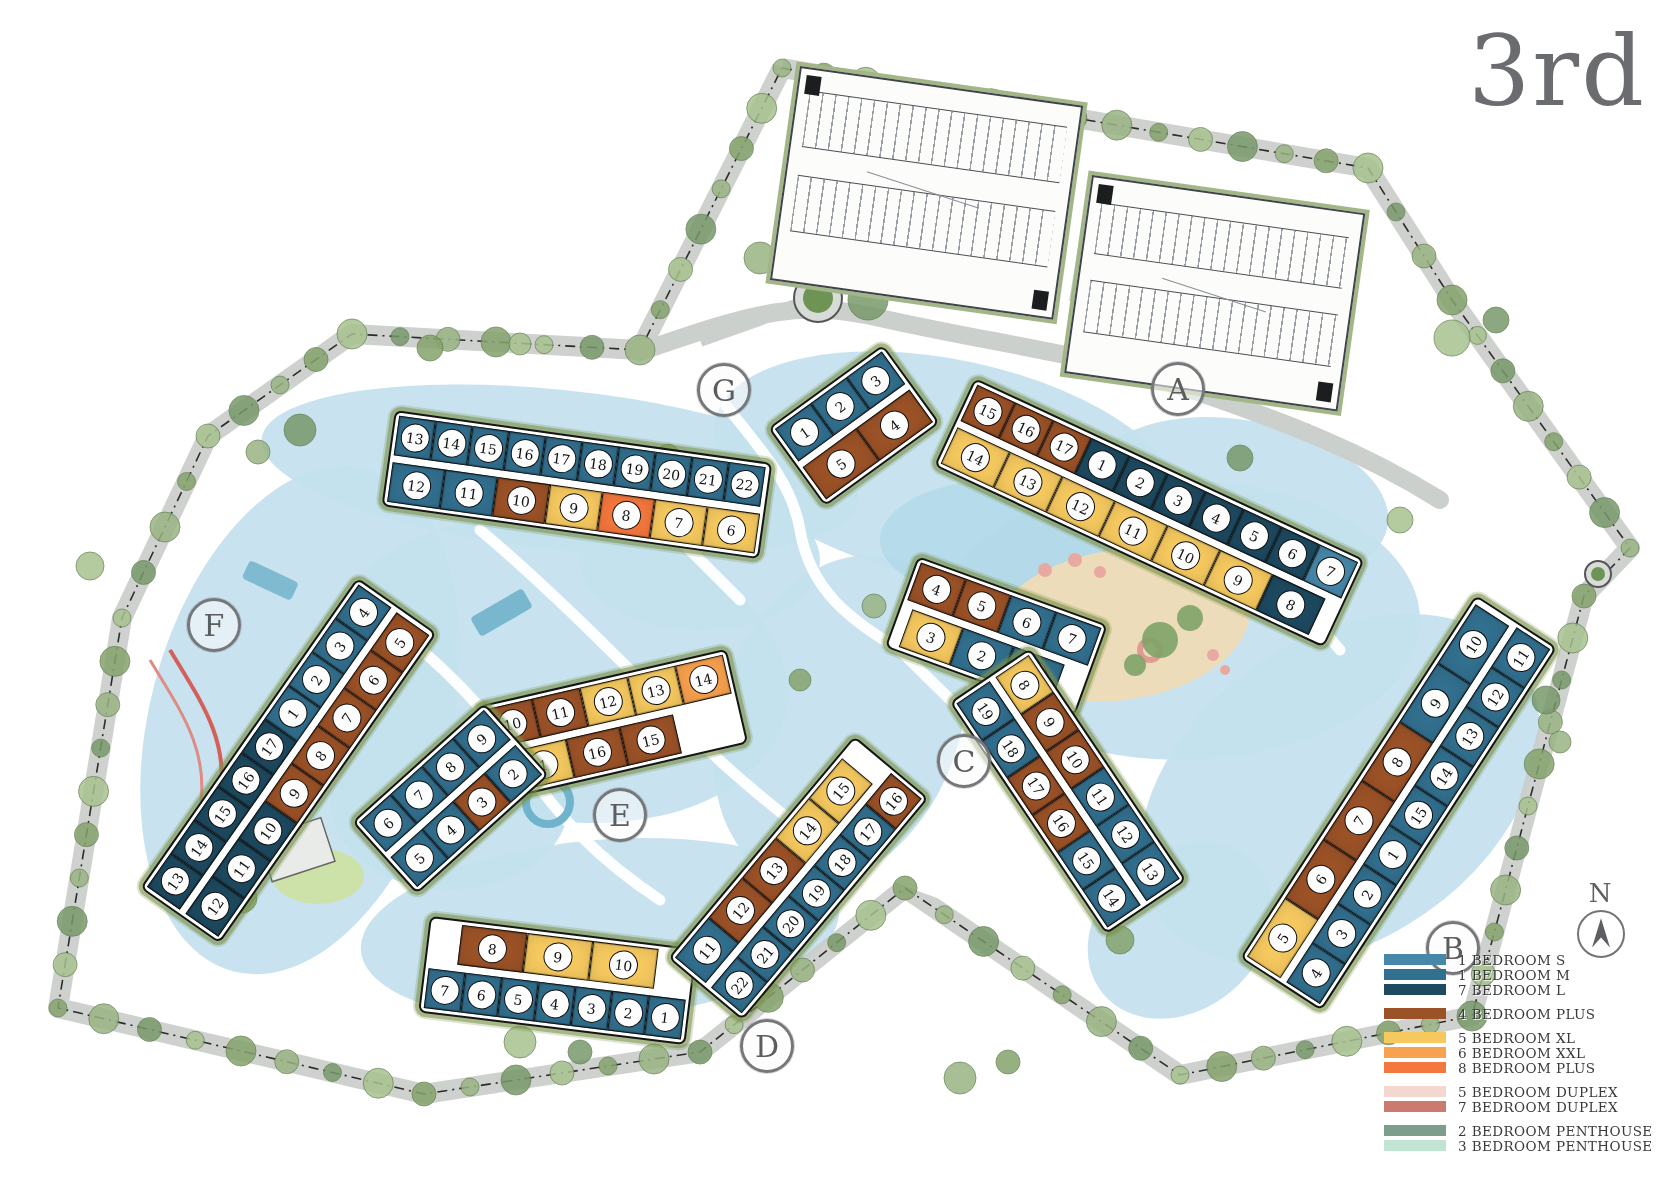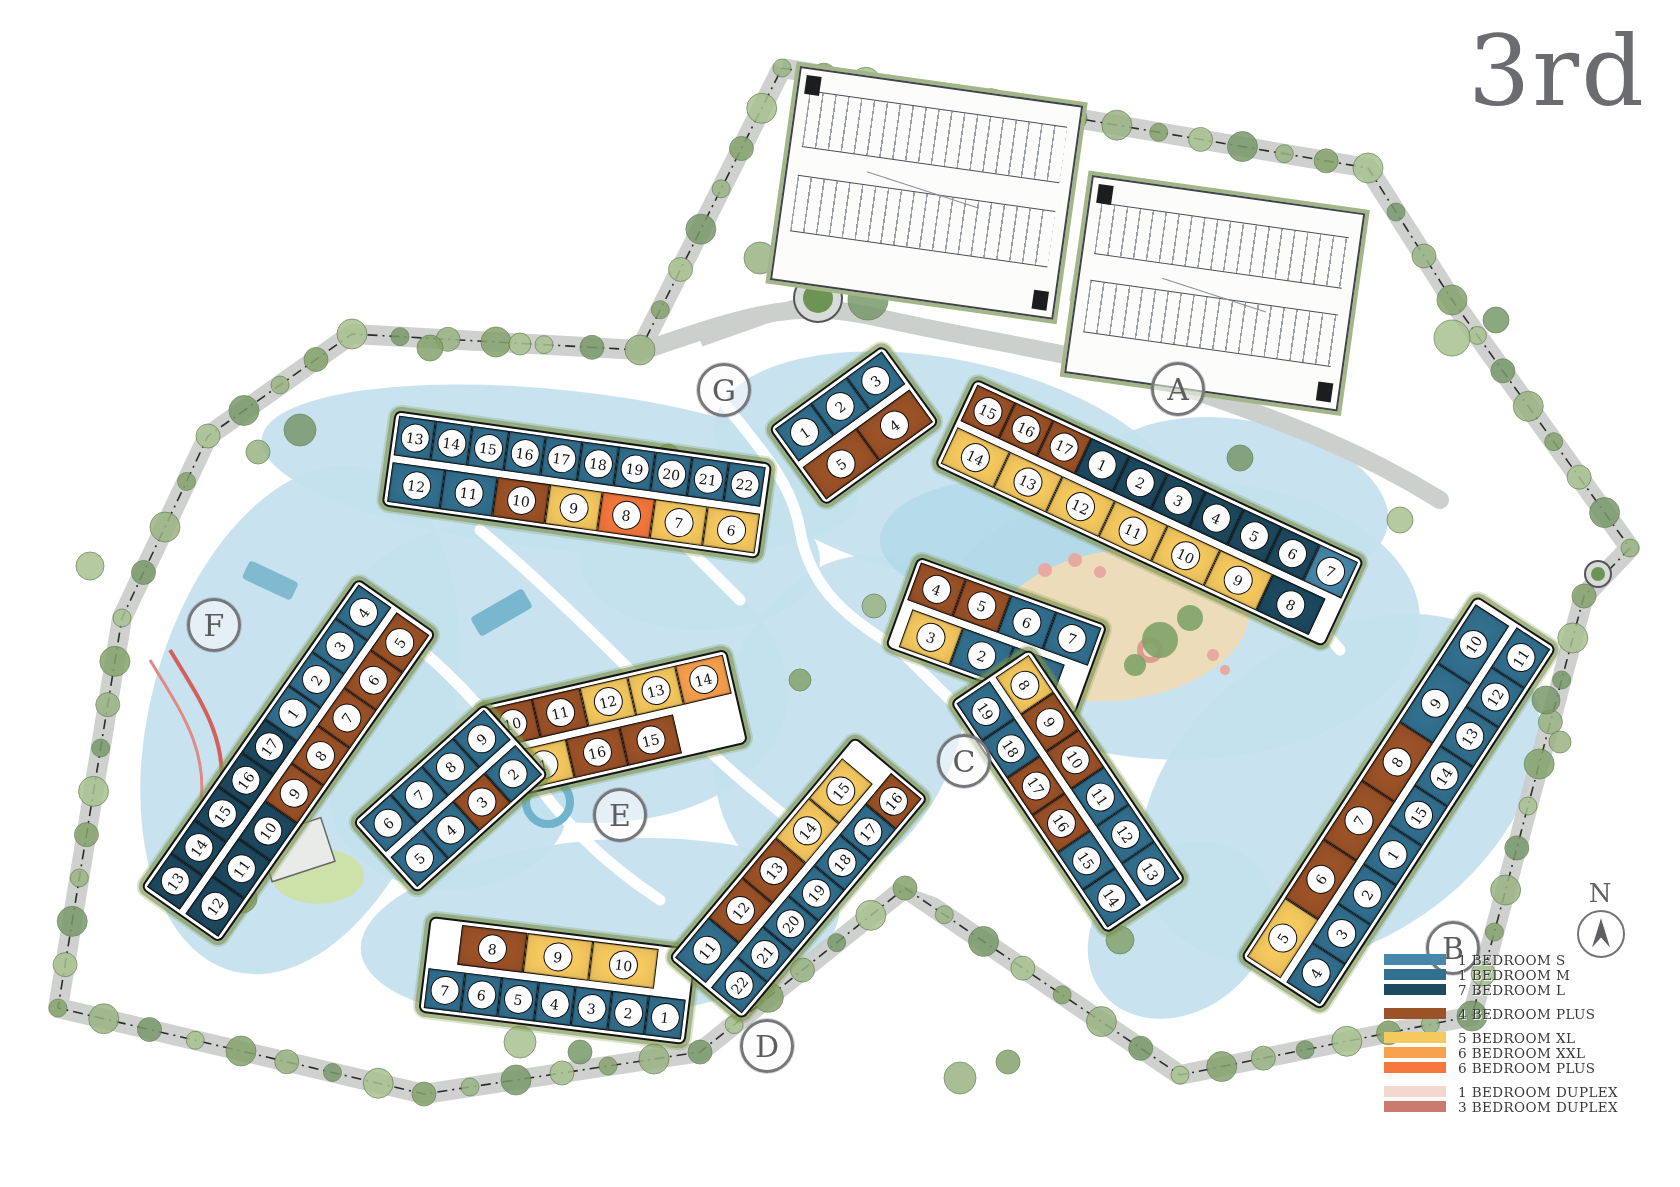--- a/index.html
+++ b/index.html
@@ -733,27 +733,37 @@
         <div class="lrow">
           <div class="lswatch" style="background: rgb(246, 201, 95);"></div>
           <div class="llabel">5 BEDROOM XL</div>
         </div>
         <div class="lrow">
           <div class="lswatch" style="background: rgb(248, 161, 78);"></div>
           <div class="llabel">6 BEDROOM XXL</div>
         </div>
         <div class="lrow">
           <div class="lswatch" style="background: rgb(244, 119, 61);"></div>
-          <div class="llabel">6 BEDROOM PLUS</div>
+          <div class="llabel">8 BEDROOM PLUS</div>
         </div>
       </div>
       <div class="lgroup">
         <div class="lrow">
           <div class="lswatch" style="background: rgb(242, 216, 207);"></div>
-          <div class="llabel">1 BEDROOM DUPLEX</div>
+          <div class="llabel">5 BEDROOM DUPLEX</div>
         </div>
         <div class="lrow">
           <div class="lswatch" style="background: rgb(202, 123, 109);"></div>
-          <div class="llabel">3 BEDROOM DUPLEX</div>
+          <div class="llabel">7 BEDROOM DUPLEX</div>
+        </div>
+      </div>
+      <div class="lgroup">
+        <div class="lrow">
+          <div class="lswatch" style="background: rgb(125, 157, 141);"></div>
+          <div class="llabel">2 BEDROOM PENTHOUSE</div>
+        </div>
+        <div class="lrow">
+          <div class="lswatch" style="background: rgb(194, 228, 212);"></div>
+          <div class="llabel">3 BEDROOM PENTHOUSE</div>
         </div>
       </div>
     </div>
 </div>
 
 </body></html>

